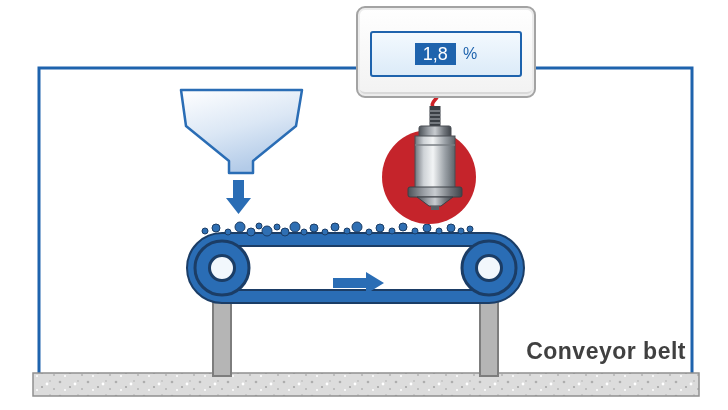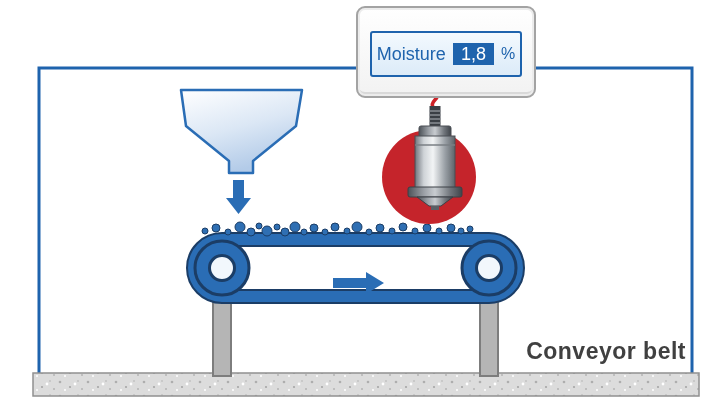--- a/index.html
+++ b/index.html
@@ -154,21 +154,20 @@
       <rect x="415" y="136" width="40" height="52" fill="url(#metal)" stroke="#4a4f55" stroke-width="1"></rect>
       <line x1="415" y1="145" x2="455" y2="145" stroke="#7a7f85" stroke-width="1.5"></line>
       <rect x="408" y="187" width="54" height="10" rx="2" fill="url(#metalDark)" stroke="#3c4046" stroke-width="1"></rect>
       <polygon points="417,197 453,197 441,206 429,206" fill="url(#metalDark)" stroke="#3c4046" stroke-width="1"></polygon>
       <rect x="431" y="206" width="8" height="4" fill="#5a5f65"></rect>
     </g>
   </svg>
 
   <div class="display">
     <div class="screen">
-      <span class="label">Moisture</span>
       <span class="value">1,8</span>
       <span class="unit">%</span>
     </div>
   </div>
 
   <div class="caption">Conveyor belt</div>
 
 </div>
 
 </body></html>

